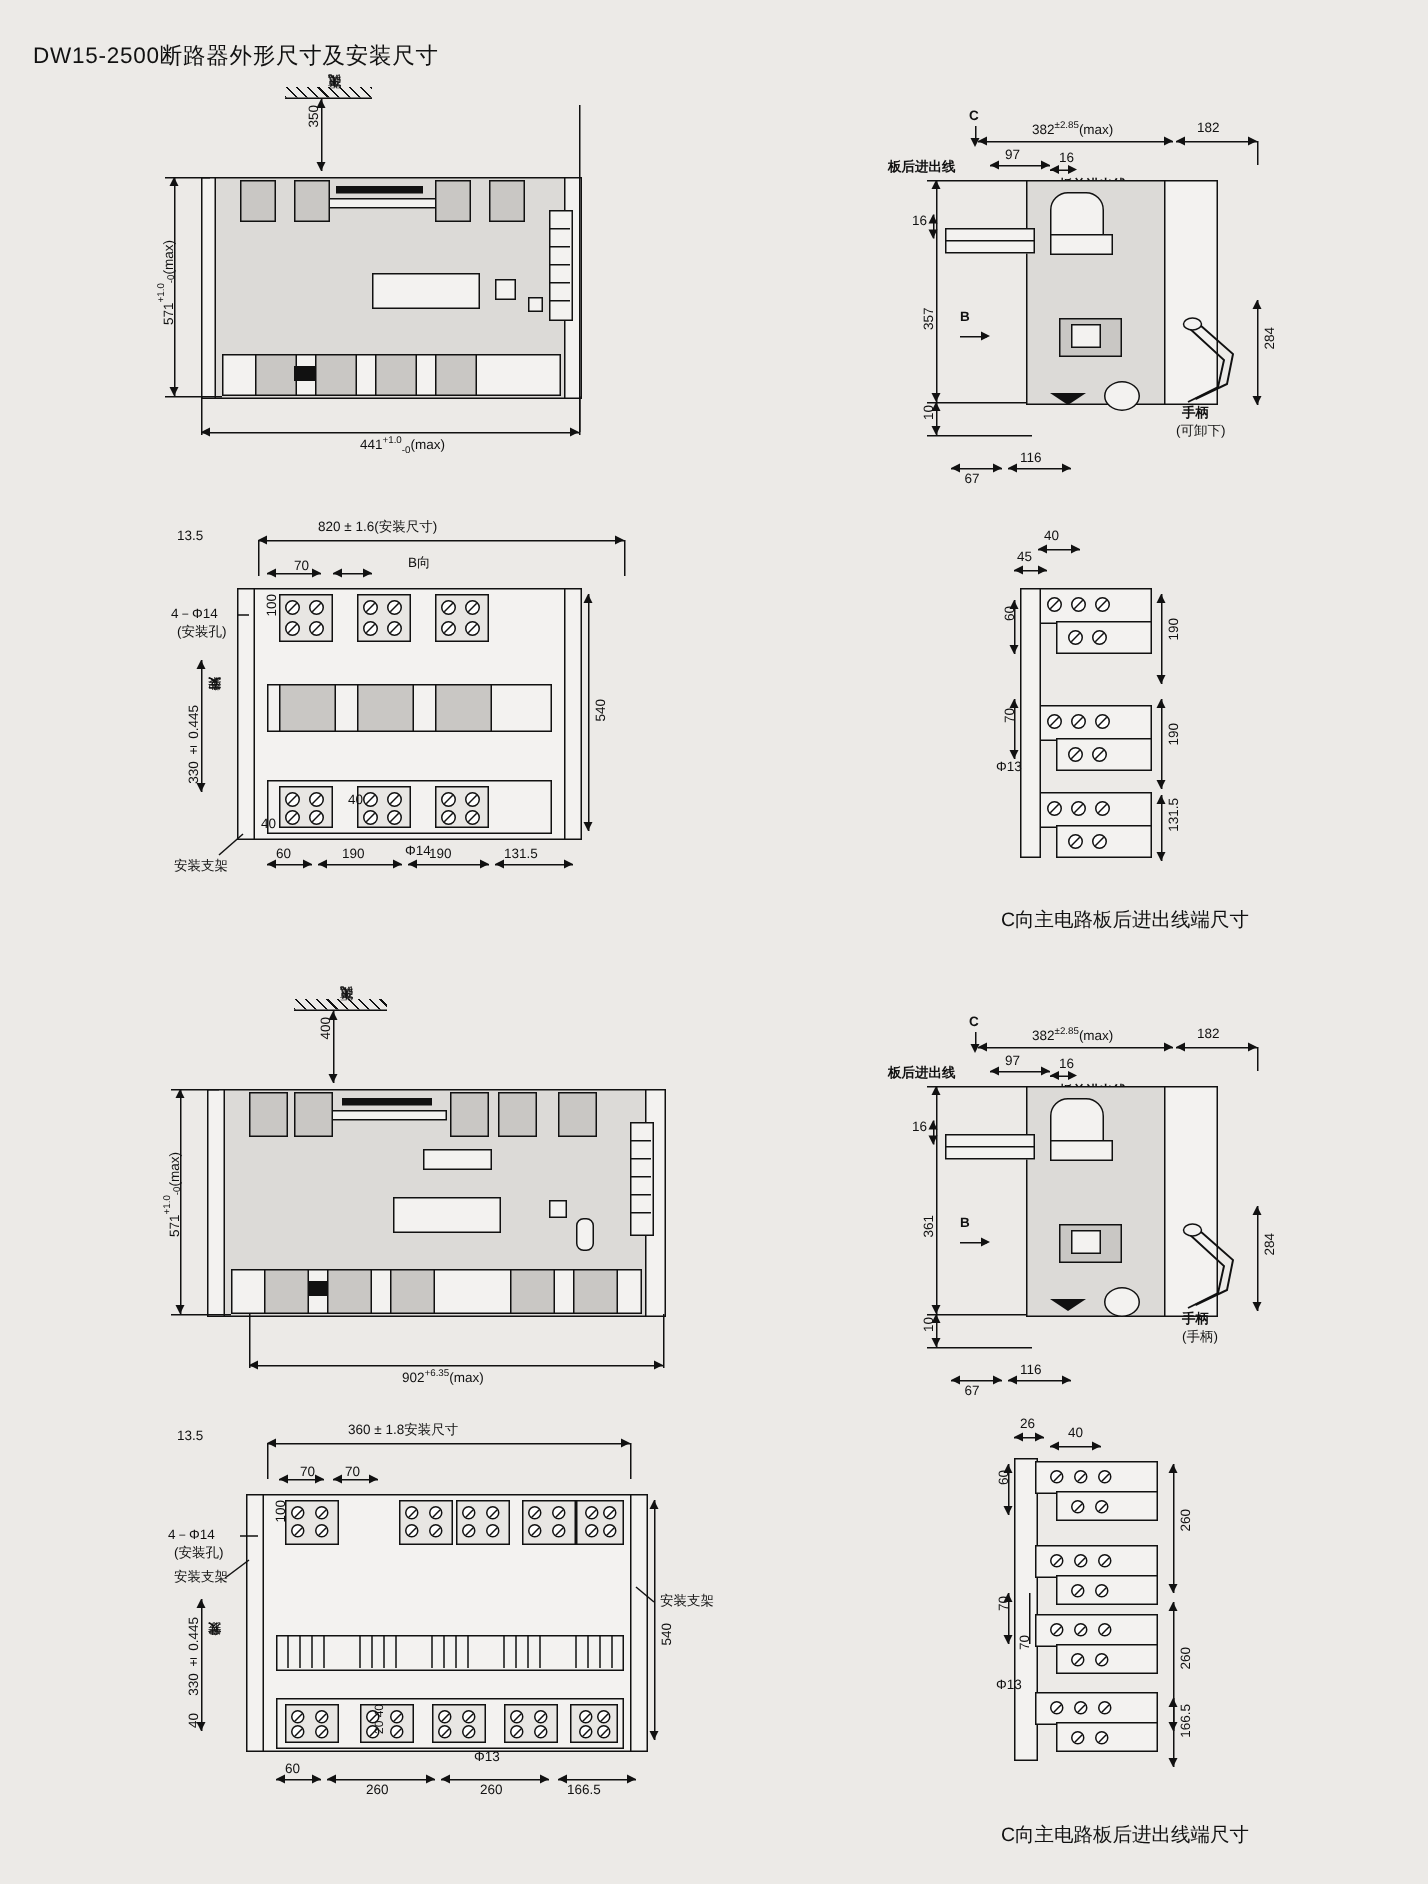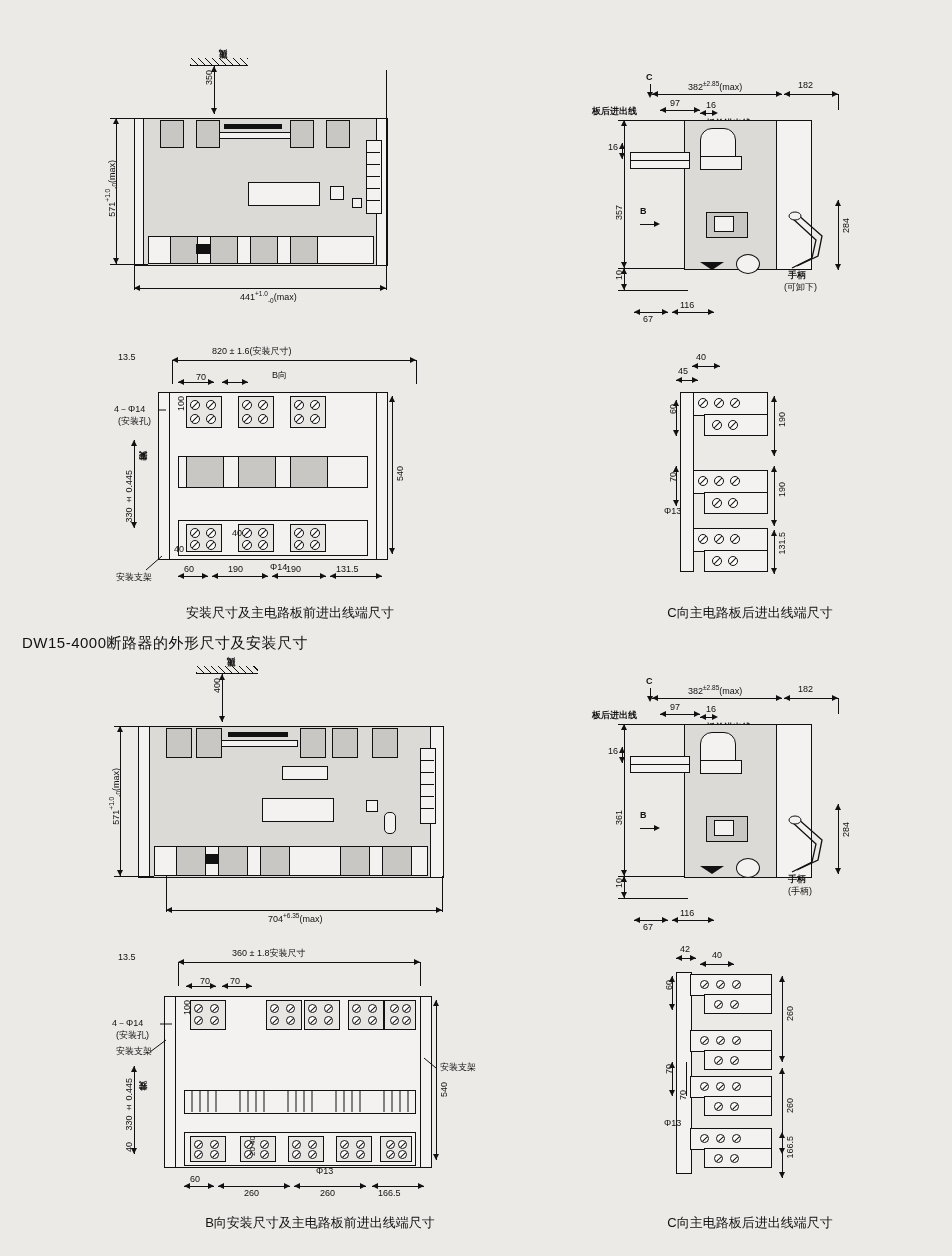--- a/index.html
+++ b/index.html
@@ -49,20 +49,21 @@
     content:"";position:absolute;left:50%;top:50%;width:1px;height:100%;
     background:#111;transform:translate(-50%,-50%) rotate(45deg);
   }
   .svgwrap{position:absolute;left:0;top:0;pointer-events:none;}
 </style>
 </head>
 <body>
 
 <div class="page">
 
+  <div class="sec-title" style="left:22px;top:28px;">DW15-2500断路器外形尺寸及安装尺寸</div>
 
   <div>
 
     <div class="hatch" style="left:190px;top:58px;width:58px;height:7px;"></div>
     <div class="ext" style="left:190px;top:65px;width:58px;height:1px;"></div>
 
     <div class="dim-v" style="left:214px;top:66px;height:48px;"></div>
     <div class="arrU" style="left:211px;top:66px;"></div>
     <div class="arrD" style="left:211px;top:108px;"></div>
     <div class="lbl vert180" style="left:204px;top:70px;">350</div>
@@ -360,24 +361,22 @@
     <div class="arrU" style="left:771px;top:466px;"></div>
     <div class="arrD" style="left:771px;top:520px;"></div>
     <div class="lbl vert180" style="left:777px;top:482px;">190</div>
 
     <div class="dim-v" style="left:774px;top:530px;height:44px;"></div>
     <div class="arrU" style="left:771px;top:530px;"></div>
     <div class="arrD" style="left:771px;top:568px;"></div>
     <div class="lbl vert180" style="left:777px;top:532px;">131.5</div>
   </div>
 
-  <div class="cap" style="left:120px;top:604px;width:340px;">安装尺寸及主电路板前进出线端尺寸</div>
   <div class="cap" style="left:600px;top:604px;width:300px;">C向主电路板后进出线端尺寸</div>
 
-  <div class="sec-title" style="left:22px;top:634px;">DW15-4000断路器的外形尺寸及安装尺寸</div>
 
   <div>
     <div class="hatch" style="left:196px;top:666px;width:62px;height:7px;"></div>
     <div class="ext" style="left:196px;top:673px;width:62px;height:1px;"></div>
     <div class="dim-v" style="left:222px;top:674px;height:48px;"></div>
     <div class="arrU" style="left:219px;top:674px;"></div>
     <div class="arrD" style="left:219px;top:716px;"></div>
     <div class="lbl vert180" style="left:212px;top:678px;">400</div>
     <div class="lbl vert180" style="left:226px;top:674px;">飞弧距离</div>
 
@@ -417,21 +416,21 @@
     <div class="lbl vert180" style="left:108px;top:768px;">
       <span>571</span><sup>+1.0</sup><sub>-0</sub><span>(max)</span>
     </div>
 
     <div class="dim-h" style="left:166px;top:910px;width:276px;"></div>
     <div class="arrL" style="left:166px;top:907px;"></div>
     <div class="arrR" style="left:436px;top:907px;"></div>
     <div class="dim-v" style="left:166px;top:876px;height:36px;"></div>
     <div class="dim-v" style="left:442px;top:876px;height:36px;"></div>
     <div class="lbl" style="left:268px;top:912px;">
-      <span>704</span><sup>+6.35</sup><span>(max)</span>
+      <span>902</span><sup>+6.35</sup><span>(max)</span>
     </div>
   </div>
 
   <div>
     <div class="lbl b" style="left:646px;top:676px;">C</div>
     <div class="dim-v" style="left:650px;top:688px;height:10px;"></div>
     <div class="arrD" style="left:647px;top:696px;"></div>
 
     <div class="dim-h" style="left:652px;top:698px;width:130px;"></div>
     <div class="arrL" style="left:652px;top:695px;"></div>
@@ -657,21 +656,21 @@
     <div class="arrR" style="left:360px;top:1183px;"></div>
     <div class="lbl" style="left:320px;top:1188px;">260</div>
 
     <div class="dim-h" style="left:372px;top:1186px;width:52px;"></div>
     <div class="arrL" style="left:372px;top:1183px;"></div>
     <div class="arrR" style="left:418px;top:1183px;"></div>
     <div class="lbl" style="left:378px;top:1188px;">166.5</div>
   </div>
 
   <div>
-    <div class="lbl" style="left:680px;top:944px;">42</div>
+    <div class="lbl" style="left:680px;top:944px;">26</div>
     <div class="dim-h" style="left:676px;top:958px;width:20px;"></div>
     <div class="arrL" style="left:676px;top:955px;"></div>
     <div class="arrR" style="left:690px;top:955px;"></div>
     <div class="lbl" style="left:712px;top:950px;">40</div>
     <div class="dim-h" style="left:700px;top:964px;width:34px;"></div>
     <div class="arrL" style="left:700px;top:961px;"></div>
     <div class="arrR" style="left:728px;top:961px;"></div>
 
     <div class="boxw" style="left:676px;top:972px;width:14px;height:200px;"></div>
     <div class="boxw" style="left:690px;top:974px;width:80px;height:20px;"></div>
@@ -728,16 +727,15 @@
     <div class="arrU" style="left:779px;top:1068px;"></div>
     <div class="arrD" style="left:779px;top:1148px;"></div>
     <div class="lbl vert180" style="left:785px;top:1098px;">260</div>
 
     <div class="dim-v" style="left:782px;top:1132px;height:46px;"></div>
     <div class="arrU" style="left:779px;top:1132px;"></div>
     <div class="arrD" style="left:779px;top:1172px;"></div>
     <div class="lbl vert180" style="left:785px;top:1136px;">166.5</div>
   </div>
 
-  <div class="cap" style="left:120px;top:1214px;width:400px;">B向安装尺寸及主电路板前进出线端尺寸</div>
   <div class="cap" style="left:600px;top:1214px;width:300px;">C向主电路板后进出线端尺寸</div>
 
 </div>
 
 </body></html>

